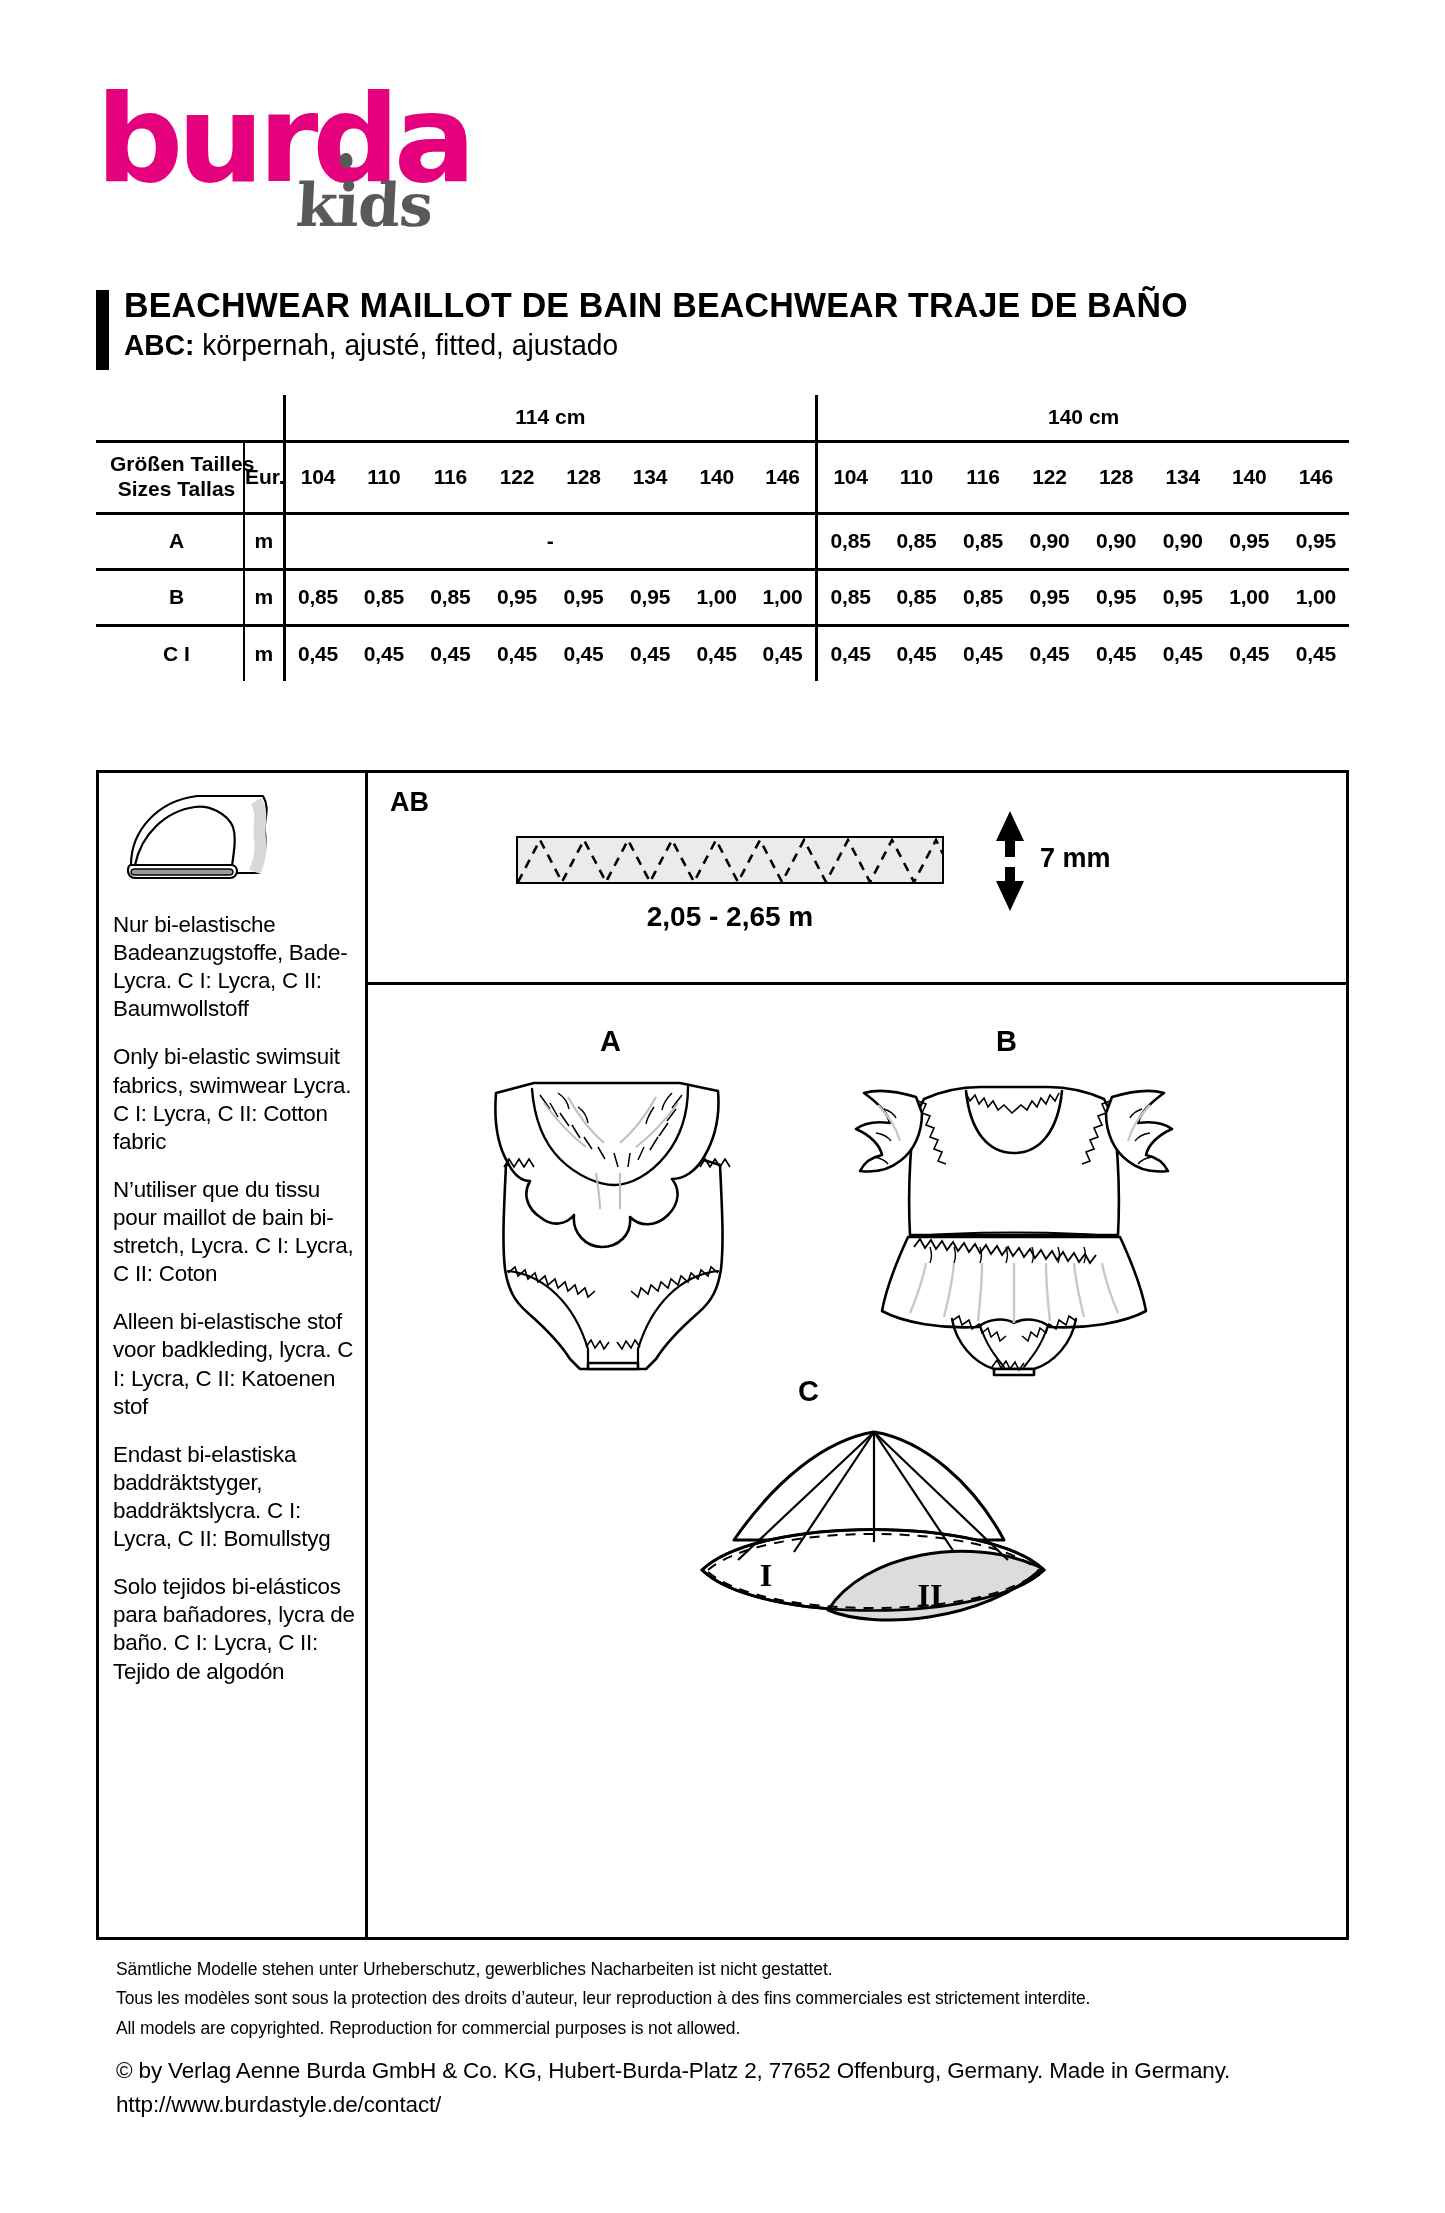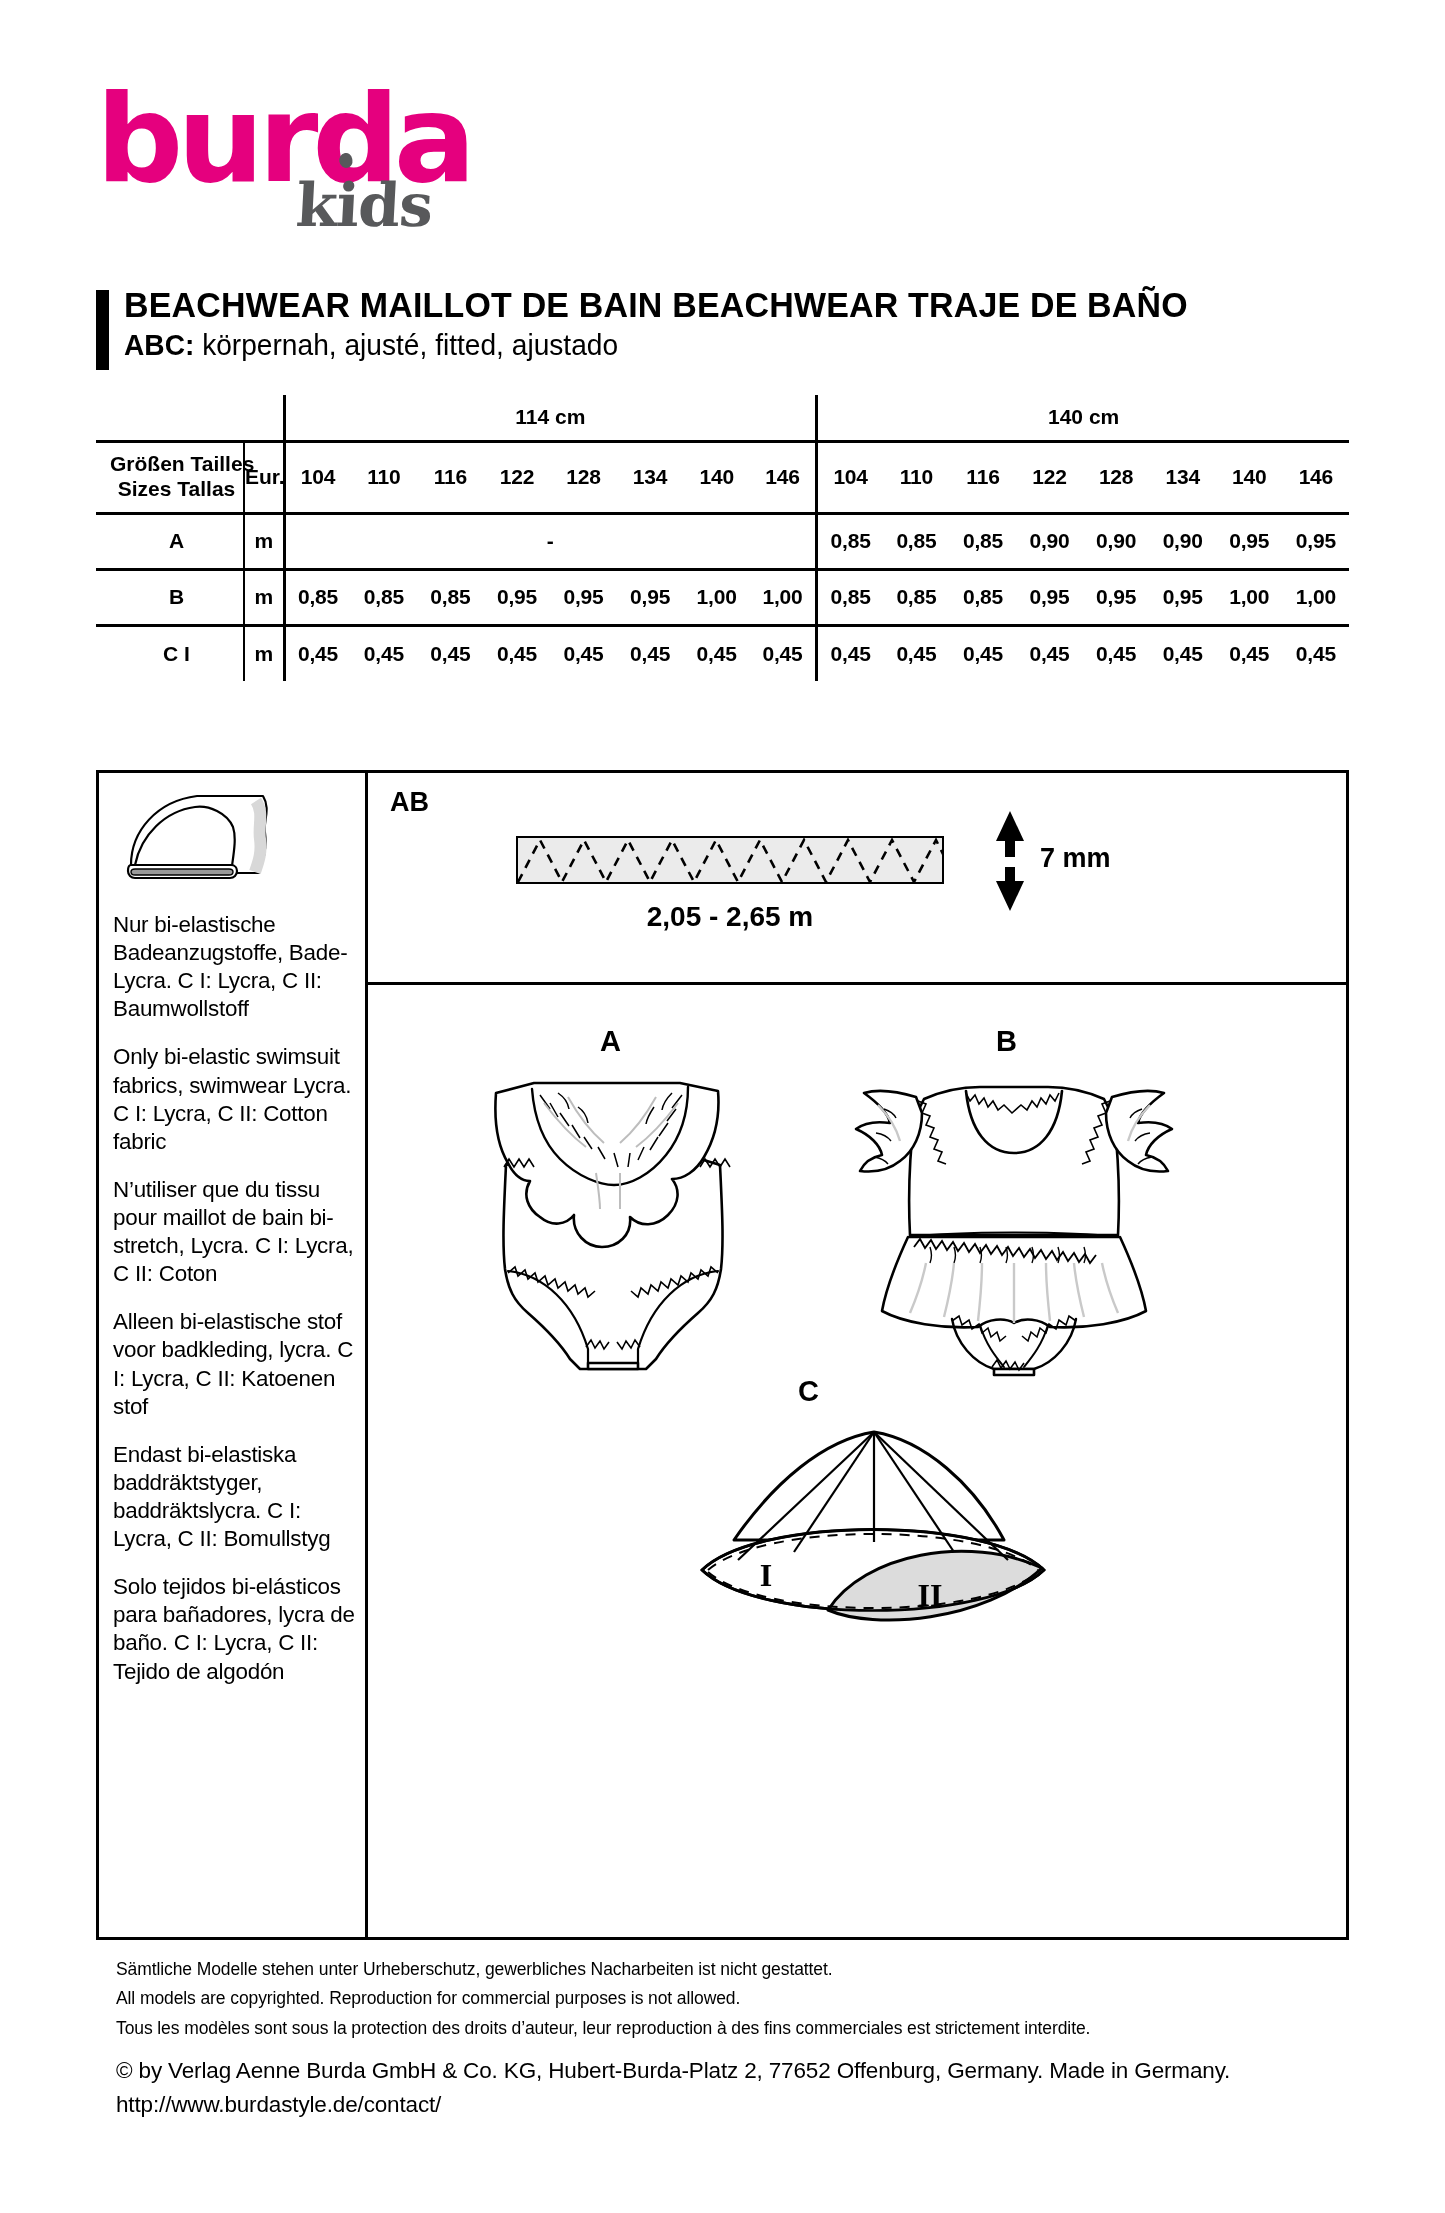--- a/index.html
+++ b/index.html
@@ -440,19 +440,19 @@
           </g>
           <text x="98" y="176" font-family="Liberation Serif, serif" font-size="32" font-weight="700" text-anchor="middle">I</text>
           <text x="262" y="196" font-family="Liberation Serif, serif" font-size="32" font-weight="700" text-anchor="middle">II</text>
         </svg>
       </div>
     </div>
   </div>
 
   <div class="footer">
     <div class="f-small">Sämtliche Modelle stehen unter Urheberschutz, gewerbliches Nacharbeiten ist nicht gestattet.</div>
+    <div class="f-small">Tous les modèles sont sous la protection des droits d’auteur, leur reproduction à des fins commerciales est strictement interdite.</div>
     <div class="f-small">All models are copyrighted. Reproduction for commercial purposes is not allowed.</div>
-    <div class="f-small">Tous les modèles sont sous la protection des droits d’auteur, leur reproduction à des fins commerciales est strictement interdite.</div>
     <div class="f-big">© by Verlag Aenne Burda GmbH &amp; Co. KG, Hubert-Burda-Platz 2, 77652 Offenburg, Germany. Made in Germany.</div>
     <div class="f-big" style="margin-top:2px">http://www.burdastyle.de/contact/</div>
   </div>
 
 </div>
 
 </body></html>

